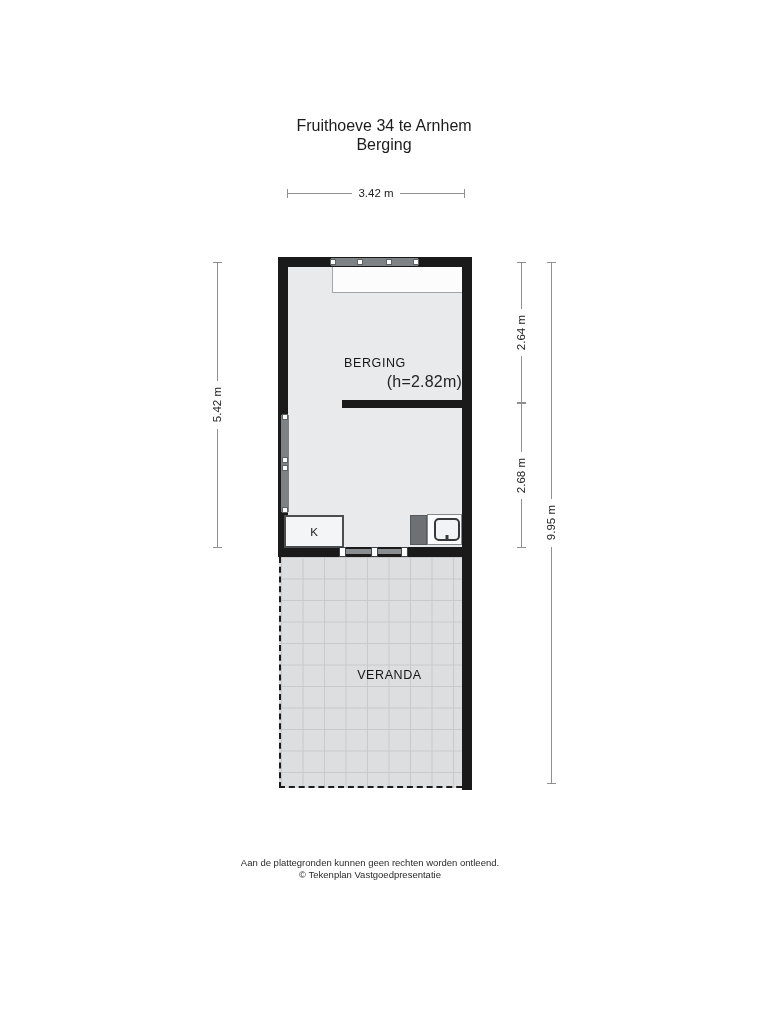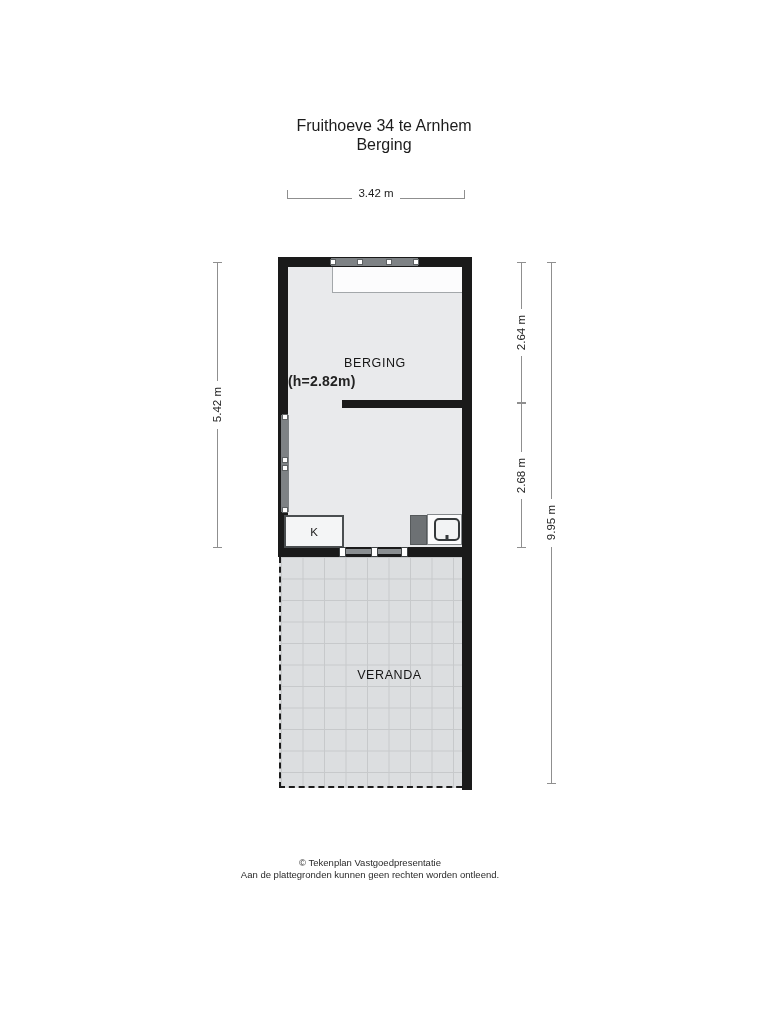--- a/index.html
+++ b/index.html
@@ -39,23 +39,23 @@
   #veranda{left:279px;top:557px;width:193px;height:231px;box-sizing:border-box;
            border-left:2px dashed #1b1b1b;border-bottom:2px dashed #1b1b1b;
            background:
              linear-gradient(to right, var(--grid) 1px, transparent 1px),
              linear-gradient(to bottom, var(--grid) 1px, transparent 1px),
              var(--veranda);
            background-size:21.5px 21.5px;}
   #veranda-right-wall{left:462px;top:557px;width:10px;height:233px;background:var(--wall);}
   
   .roomlbl{text-align:center;font-size:12.5px;letter-spacing:.6px;color:#161616;}
-  .roomsub{text-align:left;font-size:14px;letter-spacing:.2px;color:#232323;font-weight:bold;}
+  .roomsub{text-align:right;font-size:16px;letter-spacing:.2px;color:#232323;}
   
-  .dimh{display:flex;align-items:flex-end;height:12px;}
+  .dimh{display:flex;align-items:center;height:12px;}
   .dimh .line{flex:1;height:1px;background:var(--dim);}
   .dimh .tick{width:1px;height:9px;background:var(--dim);}
   .dimh .lbl{padding:0 6px;font-size:11.5px;color:#1d1d1d;white-space:nowrap;}
   .dimv{display:flex;flex-direction:column;align-items:center;width:12px;}
   .dimv .line{flex:1;width:1px;background:var(--dim);}
   .dimv .tick{height:1px;width:9px;background:var(--dim);}
   .dimv .lbl{padding:6px 0;font-size:11.5px;color:#1d1d1d;white-space:nowrap;
              writing-mode:vertical-rl;transform:rotate(180deg);}
   
   #footer{left:0;top:857px;width:740px;text-align:center;font-size:9.5px;line-height:12px;color:#2a2a2a;}
@@ -148,17 +148,17 @@
   <svg class="abs" style="left:330px;top:555px;" width="90" height="30" viewBox="0 0 90 30">
     <path d="M16,2 C20,16 30,22 42,23 L44,2" fill="none" stroke="#3c3c3c" stroke-width="1.4"></path>
     <path d="M72,2 C68,16 58,22 46,23 L44,2" fill="none" stroke="#3c3c3c" stroke-width="1.4"></path>
   </svg>
 
   <div class="abs" id="veranda"></div>
   <div class="abs" id="veranda-right-wall"></div>
   <div class="abs roomlbl" style="left:281px;top:668px;width:217px;">VERANDA</div>
 
   <div class="abs" id="footer">
+    <div>Aan de plattegronden kunnen geen rechten worden ontleend.</div>
     <div>© Tekenplan Vastgoedpresentatie</div>
-    <div>Aan de plattegronden kunnen geen rechten worden ontleend.</div>
   </div>
 
 </div>
 
 </body></html>

